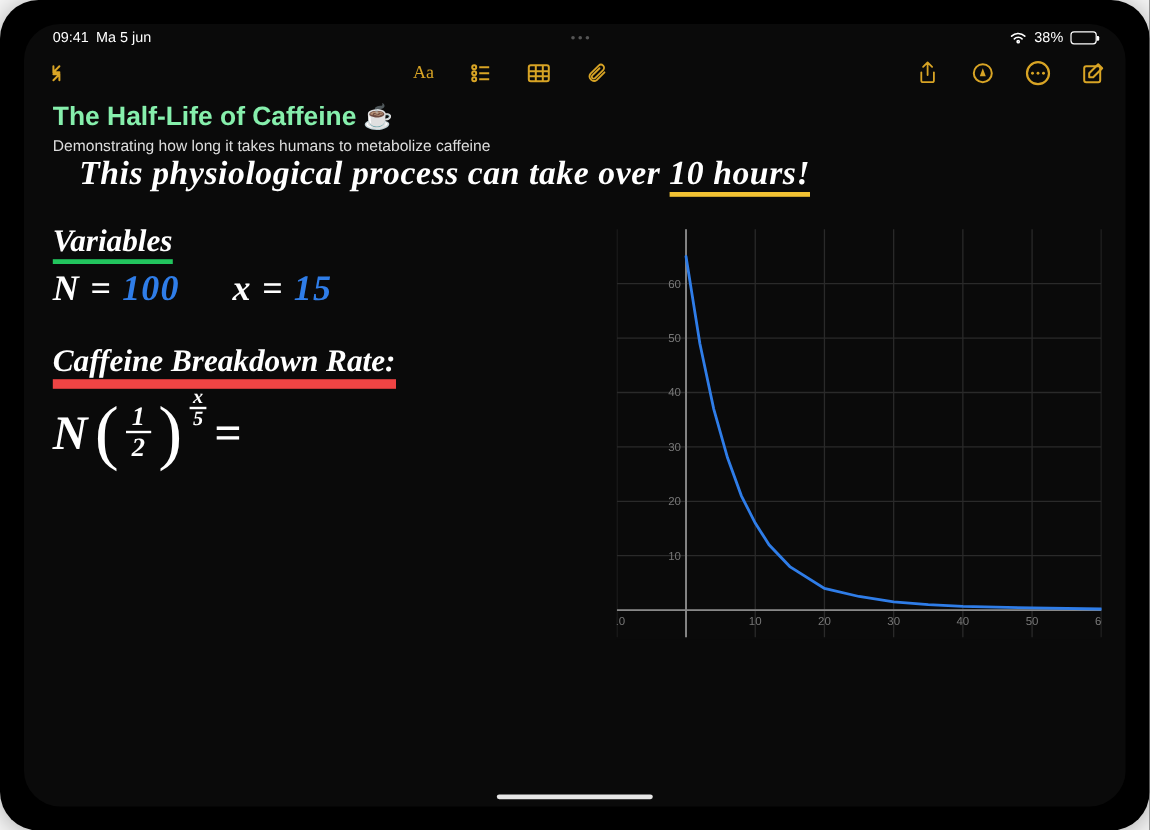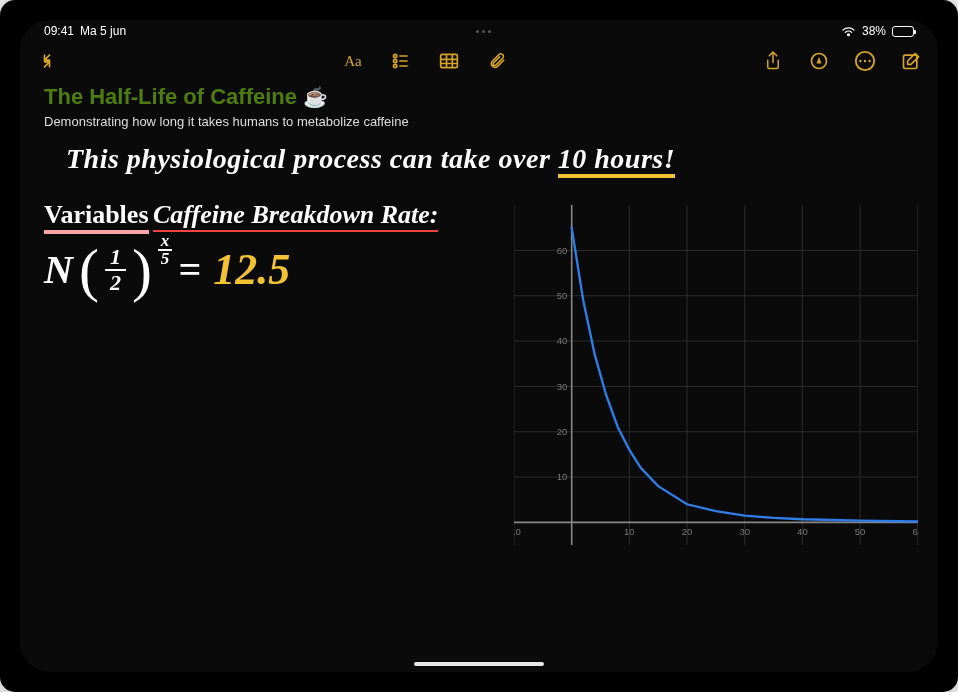--- a/index.html
+++ b/index.html
@@ -9,21 +9,21 @@
     background: #f5f5f5;
     display: flex;
     align-items: center;
     justify-content: center;
     font-family: -apple-system, BlinkMacSystemFont, "Segoe UI", sans-serif;
   }
   .device {
     width: 958px;
     height: 692px;
     background: #000;
-    border-radius: 15px;
+    border-radius: 32px;
     padding: 10px;
     position: relative;
     box-shadow: 0 2px 20px rgba(0,0,0,0.3);
   }
   .bezel {
     width: 100%;
     height: 100%;
     background: #000;
     border-radius: 38px;
     overflow: hidden;
@@ -79,33 +79,32 @@
   .aa-label { font-size: 15px; color: #d8a425; font-family: Georgia, serif;}
 
   
   .note-area {
     flex:1;
     padding: 4px 20px 10px 24px;
     position: relative;
     overflow: hidden;
   }
   .note-title {
-    color: #4d7c0f;
+    color: #86efac;
     font-size: 22px;
     font-weight: 700;
     margin-bottom: 4px;
     display:flex;
     align-items:center;
     gap:6px;
   }
   .note-subtitle {
     color: #ddd;
     font-size: 13px;
     font-weight: 500;
-    margin-bottom: 14px;
   }
 
   .handwriting {
     font-family: "Bradley Hand","Segoe Script","Comic Sans MS",cursive;
     color: #fff;
   }
   .hw-line1 {
     font-size: 28px;
     font-style: italic;
     font-weight: 700;
@@ -122,42 +121,43 @@
   .content-row {
     display:flex;
     gap: 24px;
     align-items: flex-start;
   }
   .left-col { flex: 1.05; }
   .right-col { flex: 0.95; padding-top: 4px;}
 
   .section-label {
     font-size: 26px;
+    font-style: italic;
     font-weight: 600;
     display:inline-block;
-    border-bottom: 4px solid #fca5a5;
+    border-bottom: 4px solid #22c55e;
     margin-bottom: 4px;
   }
   .vars-row {
     display:flex;
     gap: 44px;
     align-items: baseline;
     font-size: 30px;
     font-weight:600;
     margin-bottom: 28px;
     letter-spacing: 1px;
   }
   .vars-row .eq { font-style: italic; }
   .blue { color: #2f7de8; }
   .formula-label {
     font-size: 26px;
     font-style: italic;
     font-weight:600;
     display:inline-block;
-    border-bottom: 2px solid #ef4444;
+    border-bottom: 8px solid #ef4444;
     margin-bottom: 12px;
   }
   .formula {
     font-size: 40px;
     font-style: italic;
     display:flex;
     align-items:center;
     gap: 6px;
     font-weight:600;
   }
@@ -289,36 +289,43 @@
         </div>
         <div class="note-subtitle">Demonstrating how long it takes humans to metabolize caffeine</div>
 
         <div class="handwriting hw-line1">
           <span>This physiological process can take over </span><span class="underline-yellow">10 hours!</span>
         </div>
 
         <div class="content-row">
           <div class="left-col">
             <div class="handwriting section-label">Variables</div>
+            <div class="handwriting vars-row">
+              <span class="eq">
+                <span>N</span> = <span class="blue">100</span>
+              </span>
+              <span class="eq">
+                <span>x</span> = <span class="blue">15</span>
+              </span>
+            </div>
 
             <div class="handwriting formula-label">Caffeine Breakdown Rate:</div>
             <div class="handwriting formula">
               <span>N</span>
               <span class="paren">(</span>
               <span class="frac">
                 <span class="num">1</span>
                 <span class="den">2</span>
               </span>
               <span class="paren">)</span>
               <span class="sup">
                 <span class="num">x</span>
                 <span>5</span>
               </span>
               <span>=</span>
-              <span class="result">12.5</span>
             </div>
           </div>
 
           <div class="right-col">
             <svg class="chart" id="chart-svg" viewBox="0 0 380 320">
                 <line x1="0" y1="0" x2="0" y2="320" stroke="#2a2a2a" stroke-width="1"></line>
                 <line x1="54.285714285714285" y1="0" x2="54.285714285714285" y2="320" stroke="#2a2a2a" stroke-width="1"></line>
                 <line x1="108.57142857142857" y1="0" x2="108.57142857142857" y2="320" stroke="#2a2a2a" stroke-width="1"></line>
                 <line x1="162.85714285714286" y1="0" x2="162.85714285714286" y2="320" stroke="#2a2a2a" stroke-width="1"></line>
                 <line x1="217.14285714285714" y1="0" x2="217.14285714285714" y2="320" stroke="#2a2a2a" stroke-width="1"></line>

